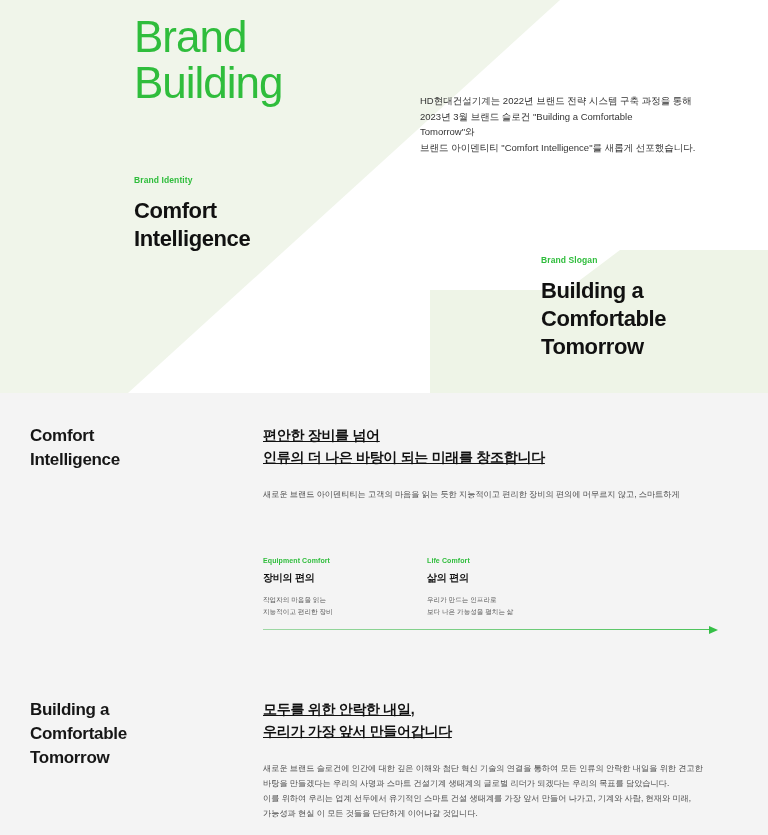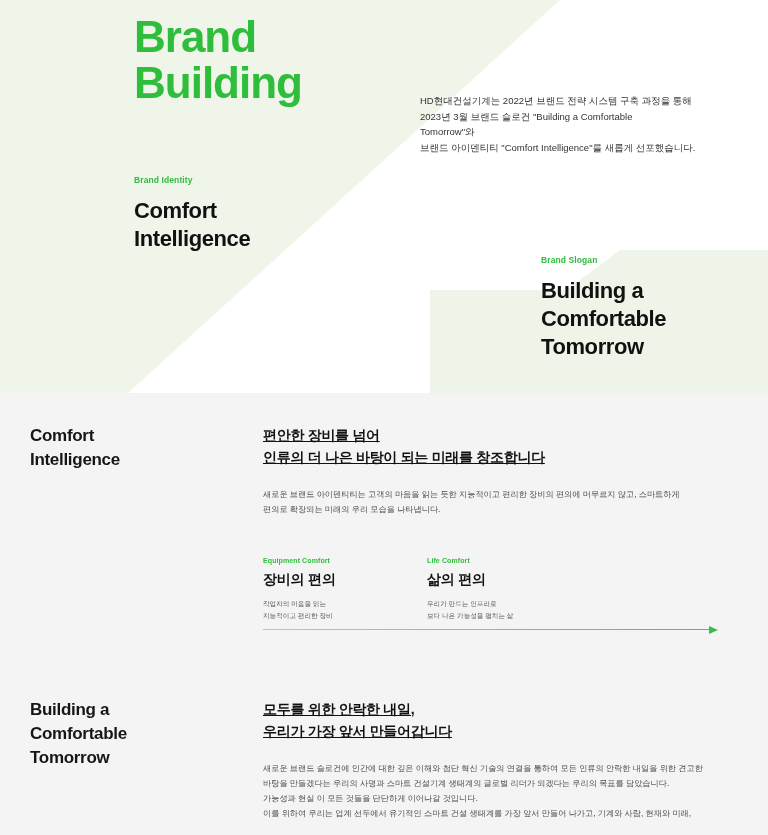--- a/index.html
+++ b/index.html
@@ -61,21 +61,21 @@
     background: #eef4e7;
     clip-path: polygon(430px 393px, 620px 250px, 768px 250px, 768px 393px);
   }
 
   .hero-title {
     position: absolute;
     left: 134px;
     top: 14px;
     font-size: 44px;
     line-height: 1.04;
-    font-weight: bold;
+    font-weight: normal;
     color: #2fbd3c;
     letter-spacing: -1px;
     z-index: 5;
   }
   .hero-title .l2 { display: block; }
 
   .hero-desc {
     position: absolute;
     left: 420px;
     top: 93px;
@@ -185,21 +185,21 @@
   }
   .col { width: 164px; }
   .col-label {
     font-size: 7px;
     font-weight: bold;
     color: #2fbd3c;
     letter-spacing: 0.1px;
   }
   .col-title {
     margin-top: 7px;
-    font-size: 14px;
+    font-size: 10px;
     font-weight: bold;
     color: #111111;
     letter-spacing: -0.2px;
   }
   .col-text {
     margin-top: 9px;
     font-size: 6.6px;
     line-height: 1.8;
     color: #555555;
   }
@@ -280,21 +280,20 @@
         <div>Intelligence</div>
       </div>
 
       <div class="sec-body">
         <div class="lead">
           <div>편안한 장비를 넘어</div>
           <div>인류의 더 나은 바탕이 되는 미래를 창조합니다</div>
         </div>
         <div class="para">
           <p>새로운 브랜드 아이덴티티는 고객의 마음을 읽는 듯한 지능적이고 편리한 장비의 편의에 머무르지 않고, 스마트하게</p>
-          <p>편의로 확장되는 미래의 우리 모습을 나타냅니다.</p>
         </div>
       </div>
 
       <div class="cols">
         <div class="col">
           <div class="col-label">Equipment Comfort</div>
           <div class="col-title">장비의 편의</div>
           <div class="col-text">
             <p>작업자의 마음을 읽는</p>
             <p>지능적이고 편리한 장비</p>
@@ -324,20 +323,20 @@
       </div>
 
       <div class="sec-body">
         <div class="lead">
           <div>모두를 위한 안락한 내일,</div>
           <div>우리가 가장 앞서 만들어갑니다</div>
         </div>
         <div class="para">
           <p>새로운 브랜드 슬로건에 인간에 대한 깊은 이해와 첨단 혁신 기술의 연결을 통하여 모든 인류의 안락한 내일을 위한 견고한</p>
           <p>바탕을 만들겠다는 우리의 사명과 스마트 건설기계 생태계의 글로벌 리더가 되겠다는 우리의 목표를 담았습니다.</p>
+          <p>이를 위하여 우리는 업계 선두에서 유기적인 스마트 건설 생태계를 가장 앞서 만들어 나가고, 기계와 사람, 현재와 미래,</p>
           <p>가능성과 현실 이 모든 것들을 단단하게 이어나갈 것입니다.</p>
-          <p>이를 위하여 우리는 업계 선두에서 유기적인 스마트 건설 생태계를 가장 앞서 만들어 나가고, 기계와 사람, 현재와 미래,</p>
         </div>
       </div>
     </div>
 
   </div>
 </div>
 
 </body></html>

